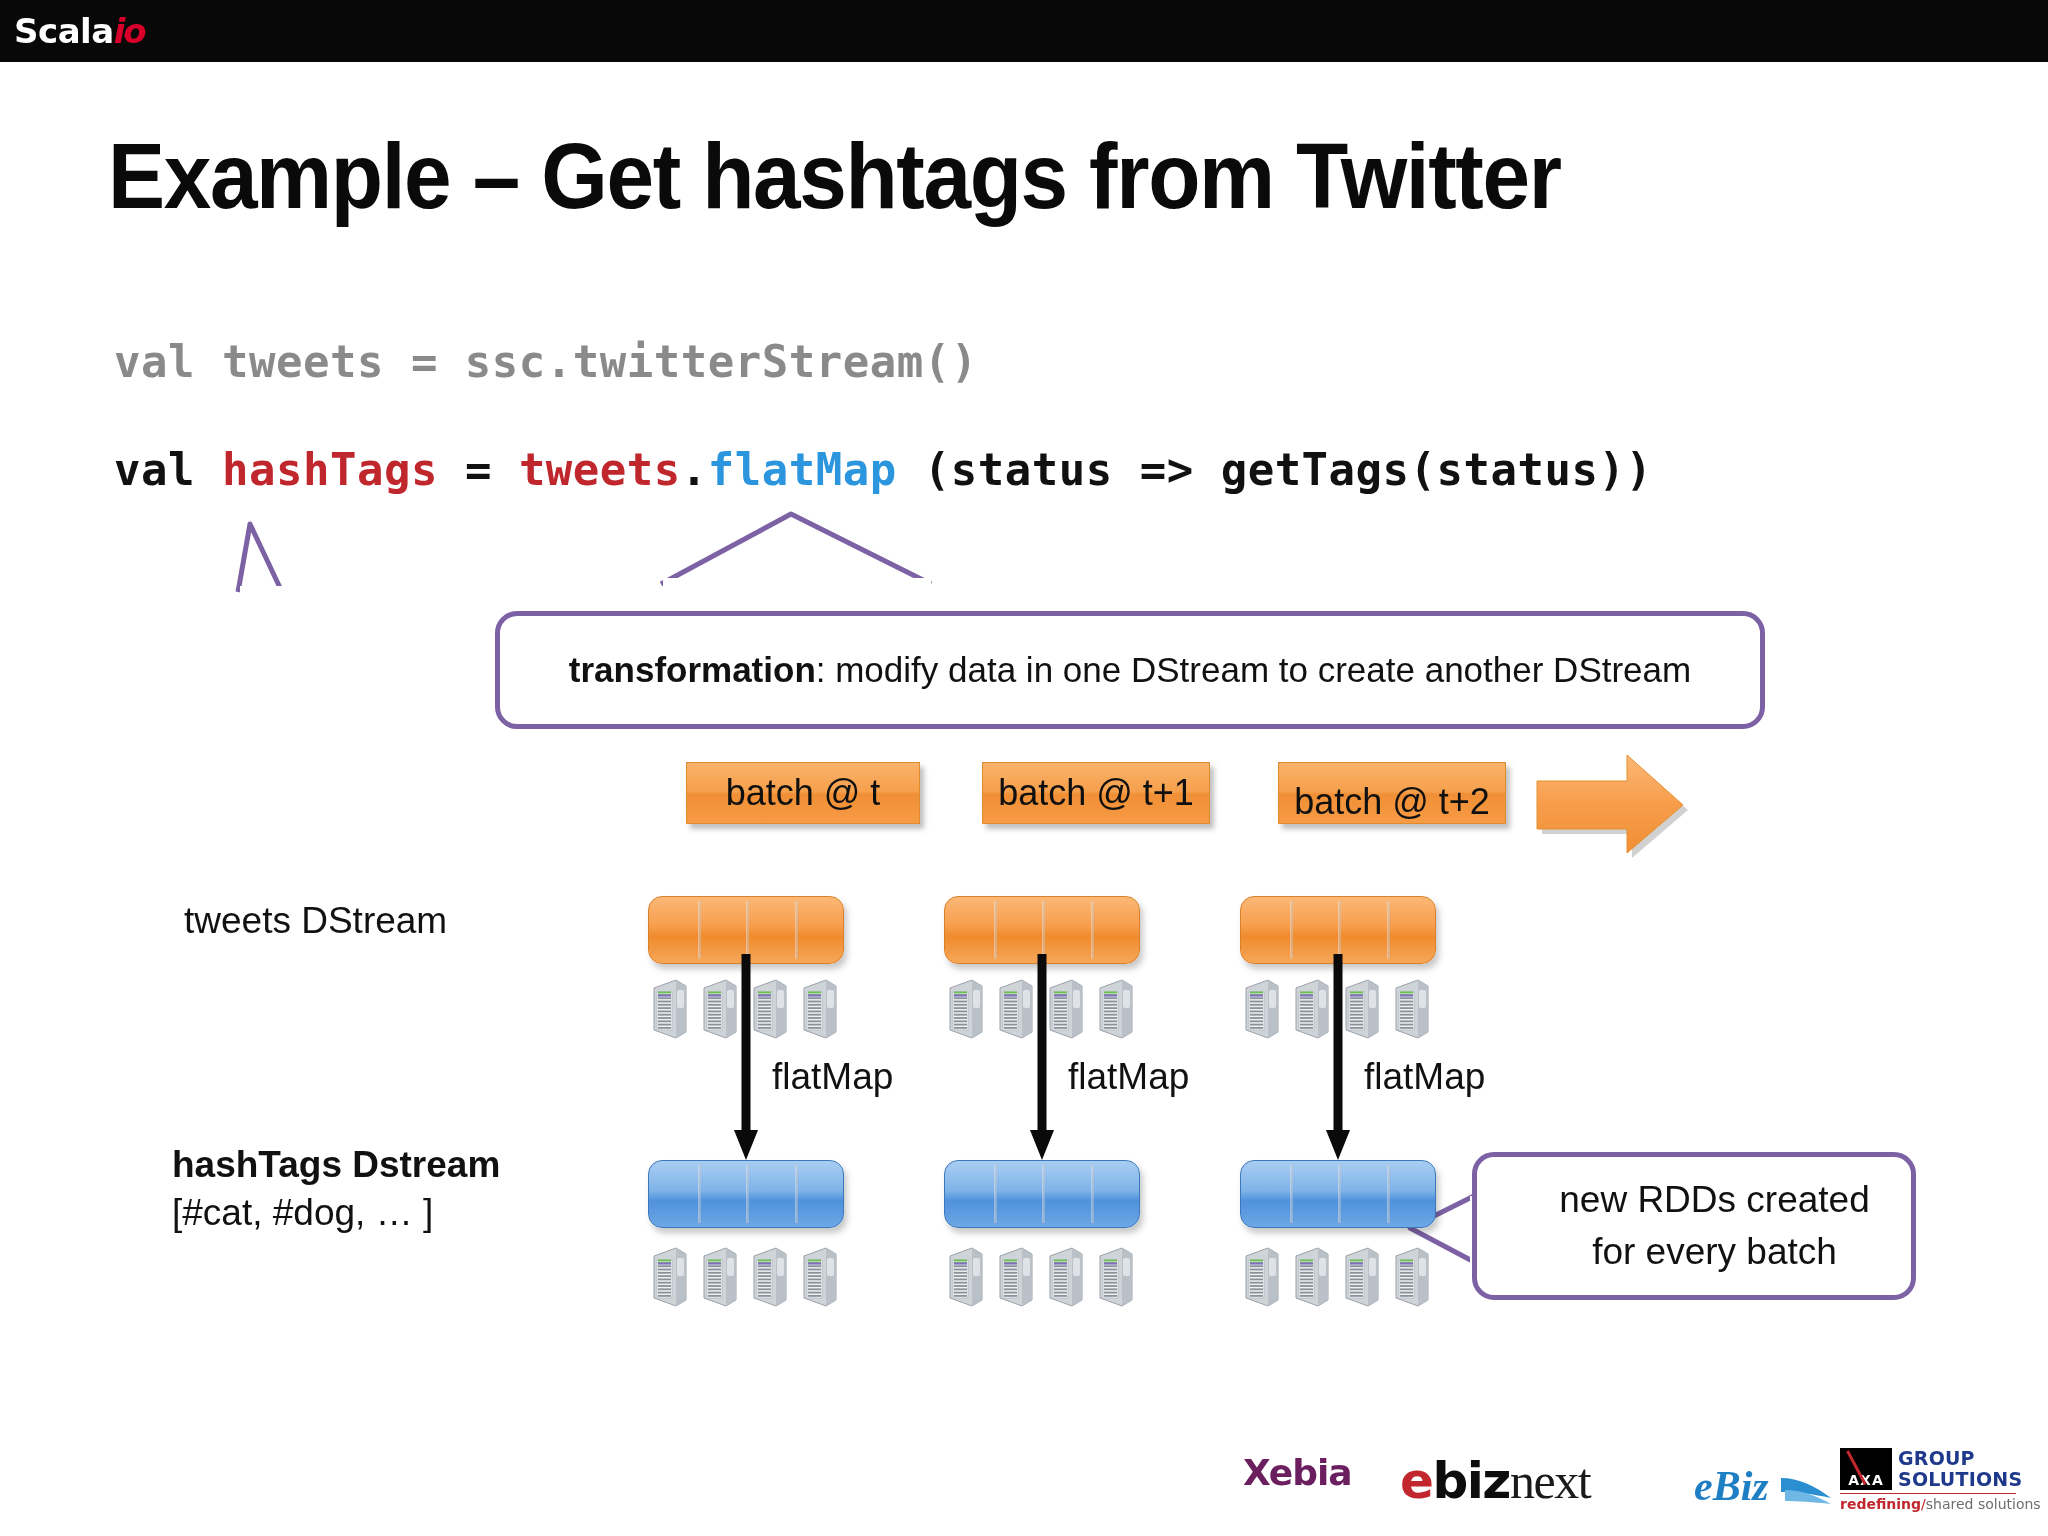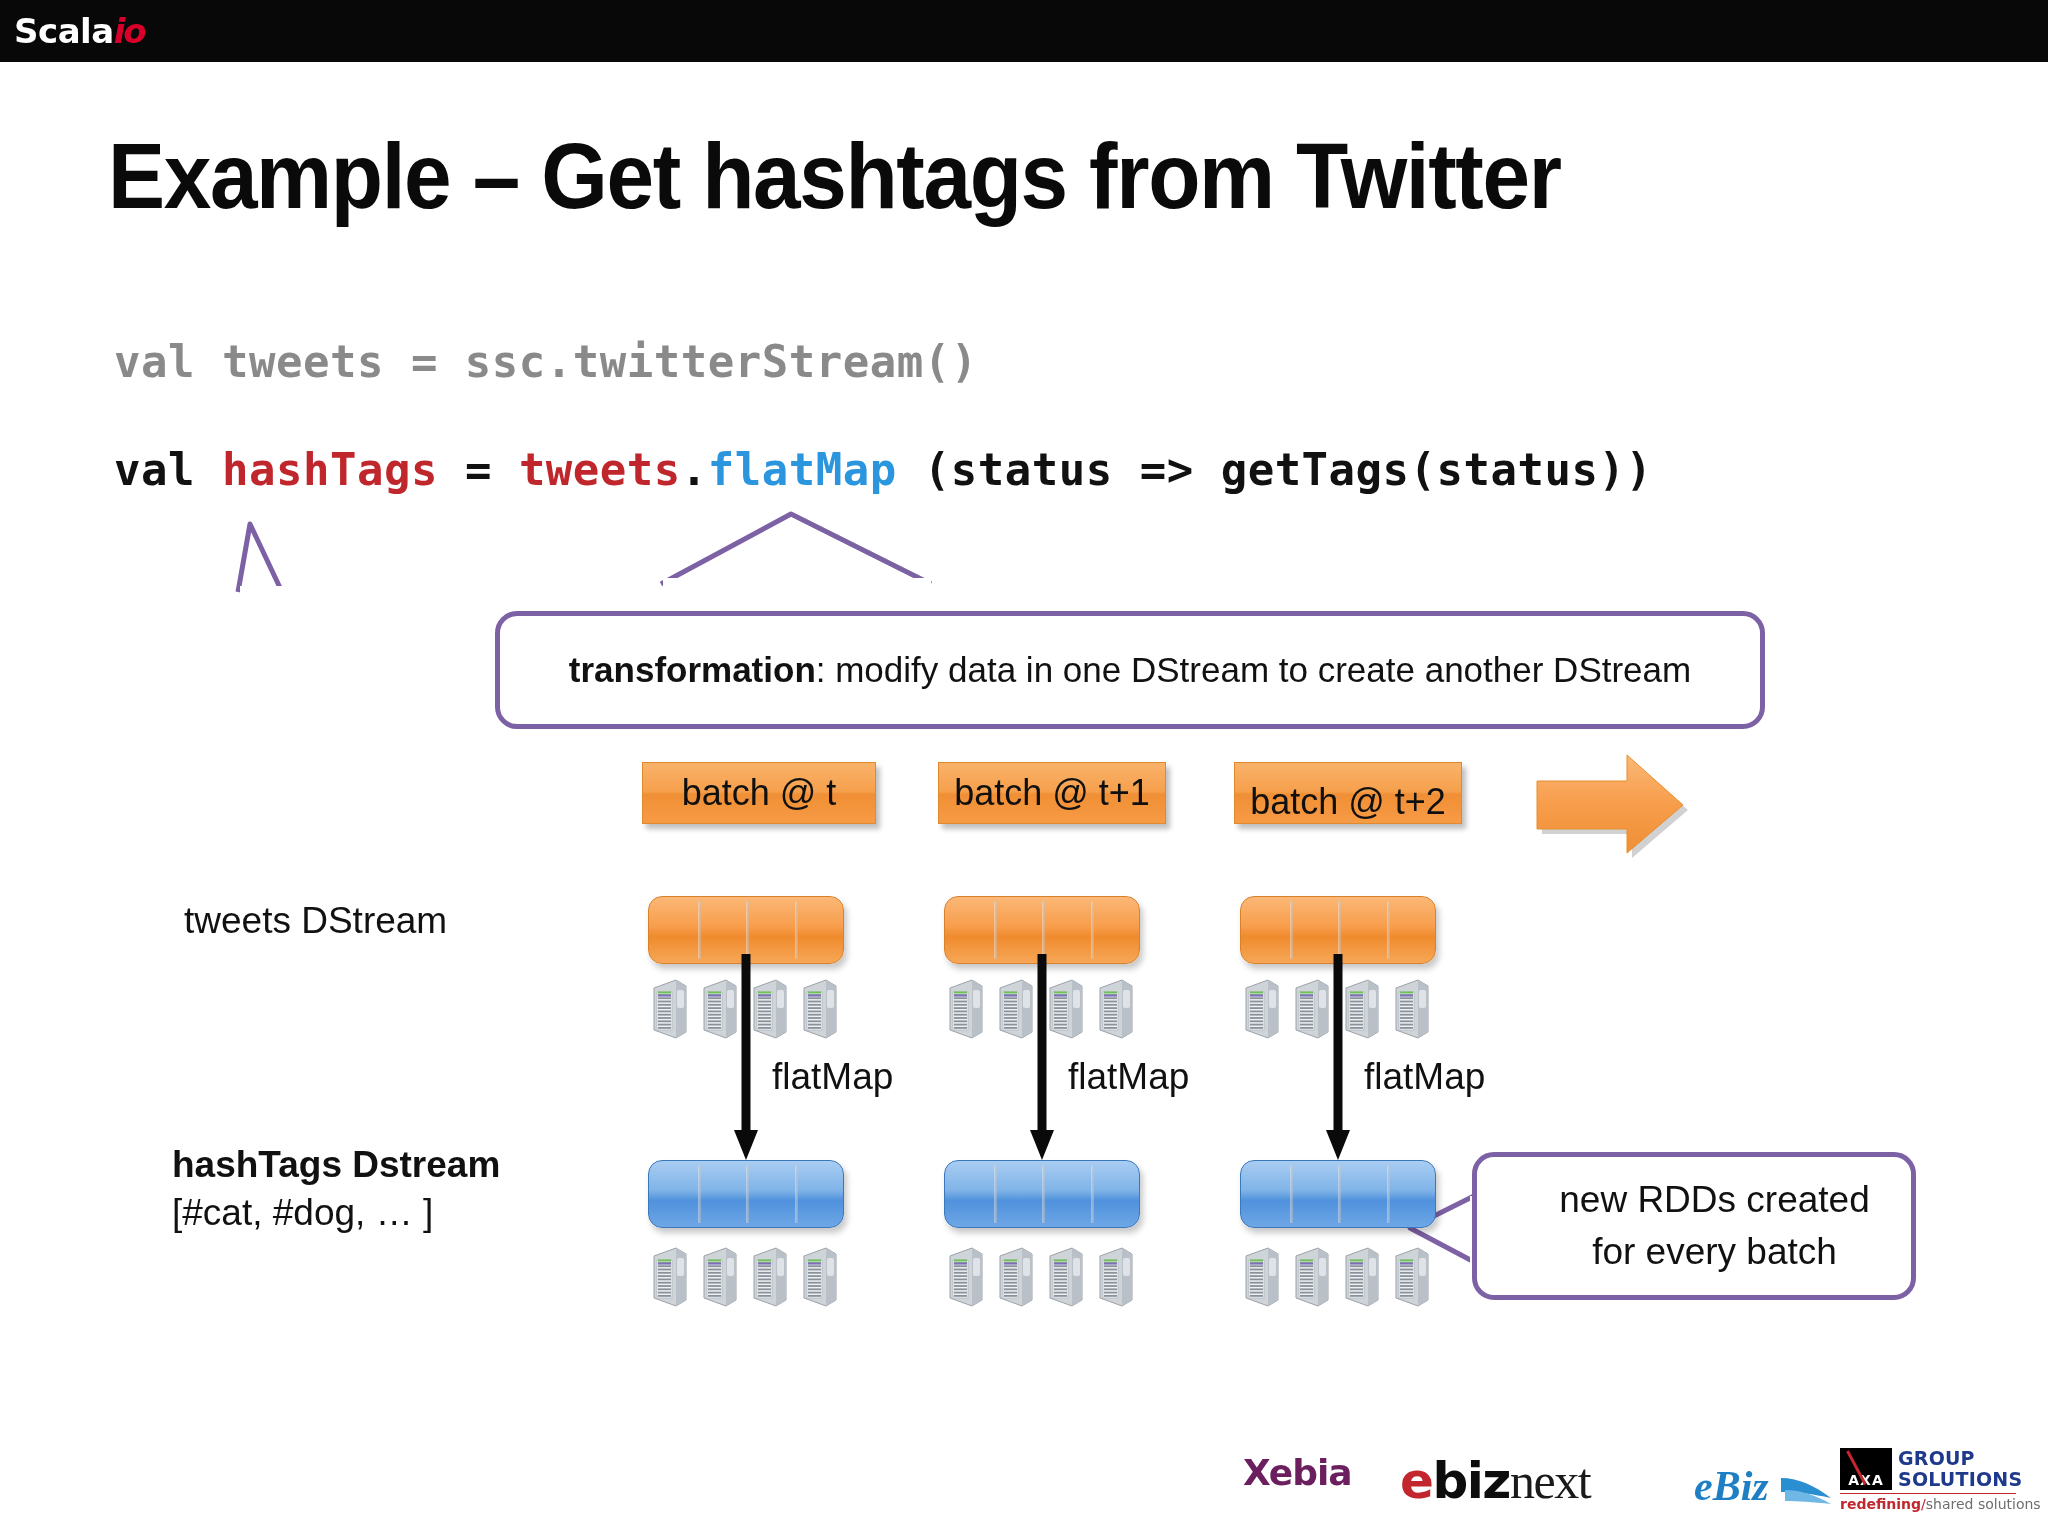--- a/index.html
+++ b/index.html
@@ -84,20 +84,21 @@
   
   .batch-label {
     position: absolute;
     height: 62px;
     background: linear-gradient(to bottom, #f9b26a 0%, #f6a04c 48%, #f08f35 52%, #f79b45 100%);
     border: 1px solid #e08a2e;
     box-shadow: 4px 5px 5px rgba(0,0,0,0.25);
     display: flex; align-items: center; justify-content: center;
     font-size: 36px; color: #101010;
     white-space: nowrap;
+    margin-left: 44px;
   }
 
   
   .rdd {
     position: absolute;
     width: 196px; height: 68px;
     border-radius: 14px;
     display: flex;
     box-shadow: 3px 5px 6px rgba(0,0,0,0.22);
     overflow: hidden;

